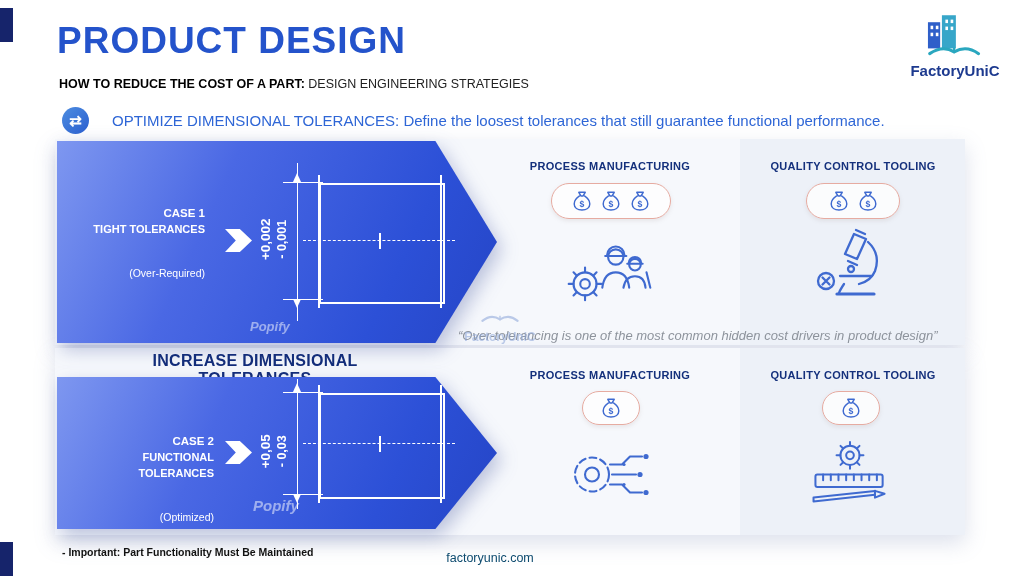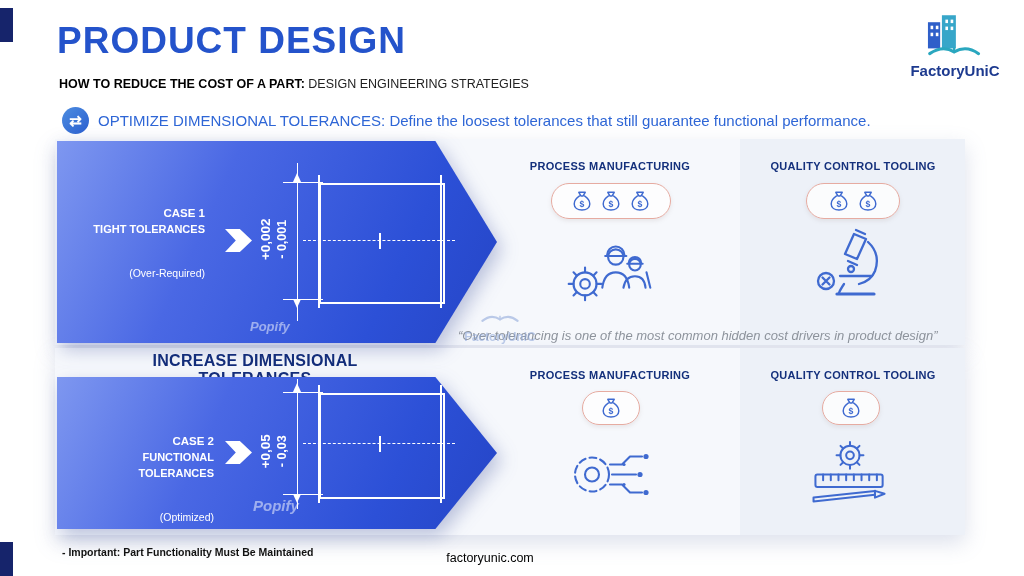--- a/index.html
+++ b/index.html
@@ -43,21 +43,21 @@
     color:#14307c;letter-spacing:.3px;}
   .pill{position:absolute;border:1.5px solid #e6aba1;border-radius:18px;background:rgba(255,255,255,.75);
     display:flex;align-items:center;justify-content:center;gap:7px;box-shadow:0 2px 4px rgba(150,130,120,.15);}
   .increase-heading{position:absolute;text-align:center;font-size:16px;font-weight:700;
     color:#132d7a;letter-spacing:.3px;}
   .quote{position:absolute;font-size:13px;font-style:italic;color:#8d939c;}
   .wm-center{position:absolute;text-align:center;opacity:.55;}
   .wm-center .wm-text{font-size:12px;font-weight:700;color:#8aa4d8;}
   .wm-popify{position:absolute;font-size:15px;font-style:italic;font-weight:700;color:rgba(255,255,255,.5);}
   .footer-note{position:absolute;font-size:10.5px;font-weight:700;color:#111;}
-  .footer-url{position:absolute;text-align:center;font-size:12.5px;color:#000000;}
+  .footer-url{position:absolute;text-align:center;font-size:12.5px;color:#0c4a6e;}
   .logo-text{position:absolute;text-align:center;font-size:15px;font-weight:700;color:#1d3a8f;}
 </style>
 </head>
 <body>
 
 <div id="slide">
 
   <div class="corner-bar" style="top:8px;height:34px;"></div>
   <div class="corner-bar" style="top:542px;height:34px;"></div>
 
@@ -78,21 +78,21 @@
       <rect x="40" y="11" width="3" height="4" fill="#fff"></rect>
       <rect x="34" y="19" width="3" height="4" fill="#fff"></rect>
       <rect x="40" y="19" width="3" height="4" fill="#fff"></rect>
       <path d="M16 50 Q31 40 44 48 Q58 40 72 50" stroke="#2aa7bf" stroke-width="3.5" fill="none" stroke-linecap="round"></path>
       <path d="M44 43 v6" stroke="#2aa7bf" stroke-width="2.5"></path>
     </svg>
     <div class="logo-text" style="left:0;top:52px;width:100px;">FactoryUniC</div>
   </div>
 
   <div class="abs section-icon" style="left:62px;top:107px;">⇄</div>
-  <div class="abs section-text" style="left:98px;top:112px;">OPTIMIZE DIMENSIONAL TOLERANCES: Define the loosest tolerances that still guarantee functional performance.</div>
+  <div class="abs section-text" style="left:112px;top:112px;">OPTIMIZE DIMENSIONAL TOLERANCES: Define the loosest tolerances that still guarantee functional performance.</div>
 
   <div class="row-panel" style="left:55px;top:139px;width:910px;height:206px;"></div>
   <div class="row-panel" style="left:55px;top:348px;width:910px;height:187px;"></div>
   <div class="col-bg" style="left:740px;top:139px;width:225px;height:206px;"></div>
   <div class="col-bg" style="left:740px;top:348px;width:225px;height:187px;"></div>
 
   <div class="arrow-wrap" style="left:57px;top:141px;width:440px;height:202px;">
     <div class="arrow">
       <div class="case-block" style="left:30px;top:64px;width:118px;">
         <div class="case-label">CASE 1</div>

